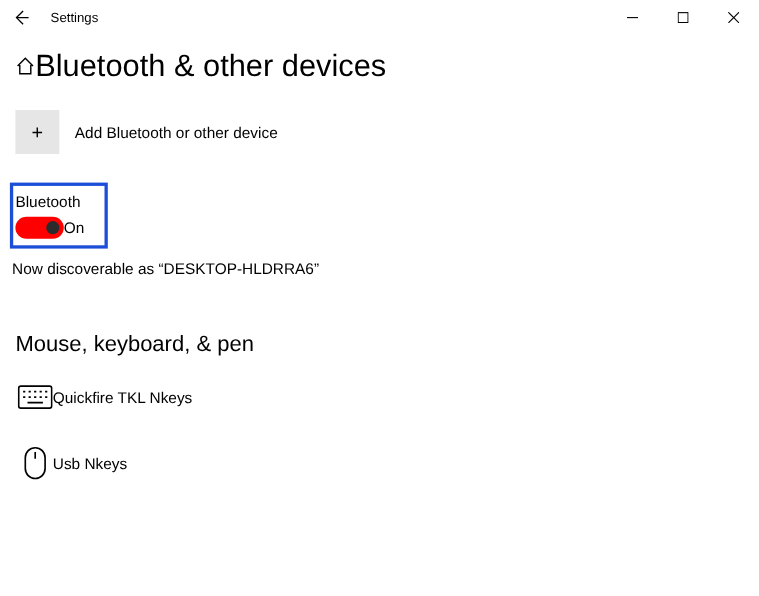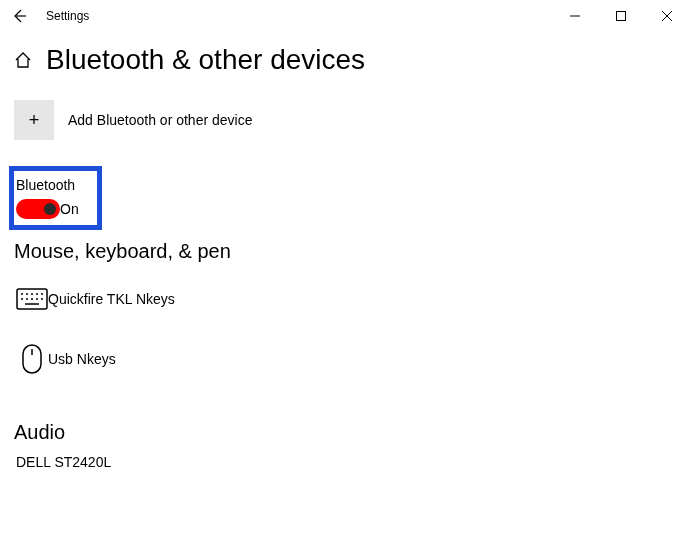--- a/index.html
+++ b/index.html
@@ -54,21 +54,20 @@
     .window-control svg {
       width: 10px;
       height: 10px;
     }
     .content {
       padding: 12px 14px 0 14px;
     }
     .page-header {
       display: flex;
       align-items: center;
-      gap: 14px;
       margin-bottom: 24px;
       text-align: center;
     }
     .home-icon {
       font-size: 18px;
       color: #000;
       display: flex;
       align-items: center;
     }
     .page-title {
@@ -94,21 +93,21 @@
       font-size: 18px;
       font-weight: 300;
       color: #000;
     }
     .add-label {
       font-size: 14px;
       color: #000;
       text-align: center;
     }
     .highlight-box {
-      border: 5px solid #1d4ed8;
+      border: 3px solid #1d4ed8;
       display: inline-block;
       padding: 6px 18px 6px 2px;
       margin-left: -5px;
       margin-bottom: 10px;
     }
     .bluetooth-label {
       font-size: 14px;
       color: #000;
       margin-bottom: 6px;
     }
@@ -229,20 +228,21 @@
   <div class="highlight-box">
     <div class="bluetooth-label">Bluetooth</div>
     <div class="toggle-row">
       <div class="toggle-switch">
         <div class="toggle-knob"></div>
       </div>
       <div class="toggle-label">On</div>
     </div>
   </div>
 
+  <div class="discoverable-text">Now discoverable as “DESKTOP-HLDRRA6”</div>
 
   <div class="section-header">Mouse, keyboard, &amp; pen</div>
 
   <div class="device-row">
     <div class="device-icon">
       <svg width="32" height="22" viewBox="0 0 32 22">
           <rect x="1" y="1" width="30" height="20" rx="2" stroke="#000" stroke-width="1.5" fill="none"></rect>
           <line x1="5" y1="6" x2="7" y2="6" stroke="#000" stroke-width="1.5"></line>
           <line x1="10" y1="6" x2="12" y2="6" stroke="#000" stroke-width="1.5"></line>
           <line x1="15" y1="6" x2="17" y2="6" stroke="#000" stroke-width="1.5"></line>
@@ -262,18 +262,14 @@
   <div class="device-row">
     <div class="device-icon">
       <svg width="22" height="32" viewBox="0 0 22 32">
           <rect x="2" y="2" width="18" height="28" rx="9" stroke="#000" stroke-width="1.5" fill="none"></rect>
           <line x1="11" y1="6" x2="11" y2="12" stroke="#000" stroke-width="1.5"></line>
         </svg>
     </div>
     <div class="device-label">Usb Nkeys</div>
   </div>
 
-  <div class="audio-section">
-    <div class="section-header">Audio</div>
-    <div class="truncated-label">DELL ST2420L</div>
-  </div>
 
 </div>
 
 </body></html>

